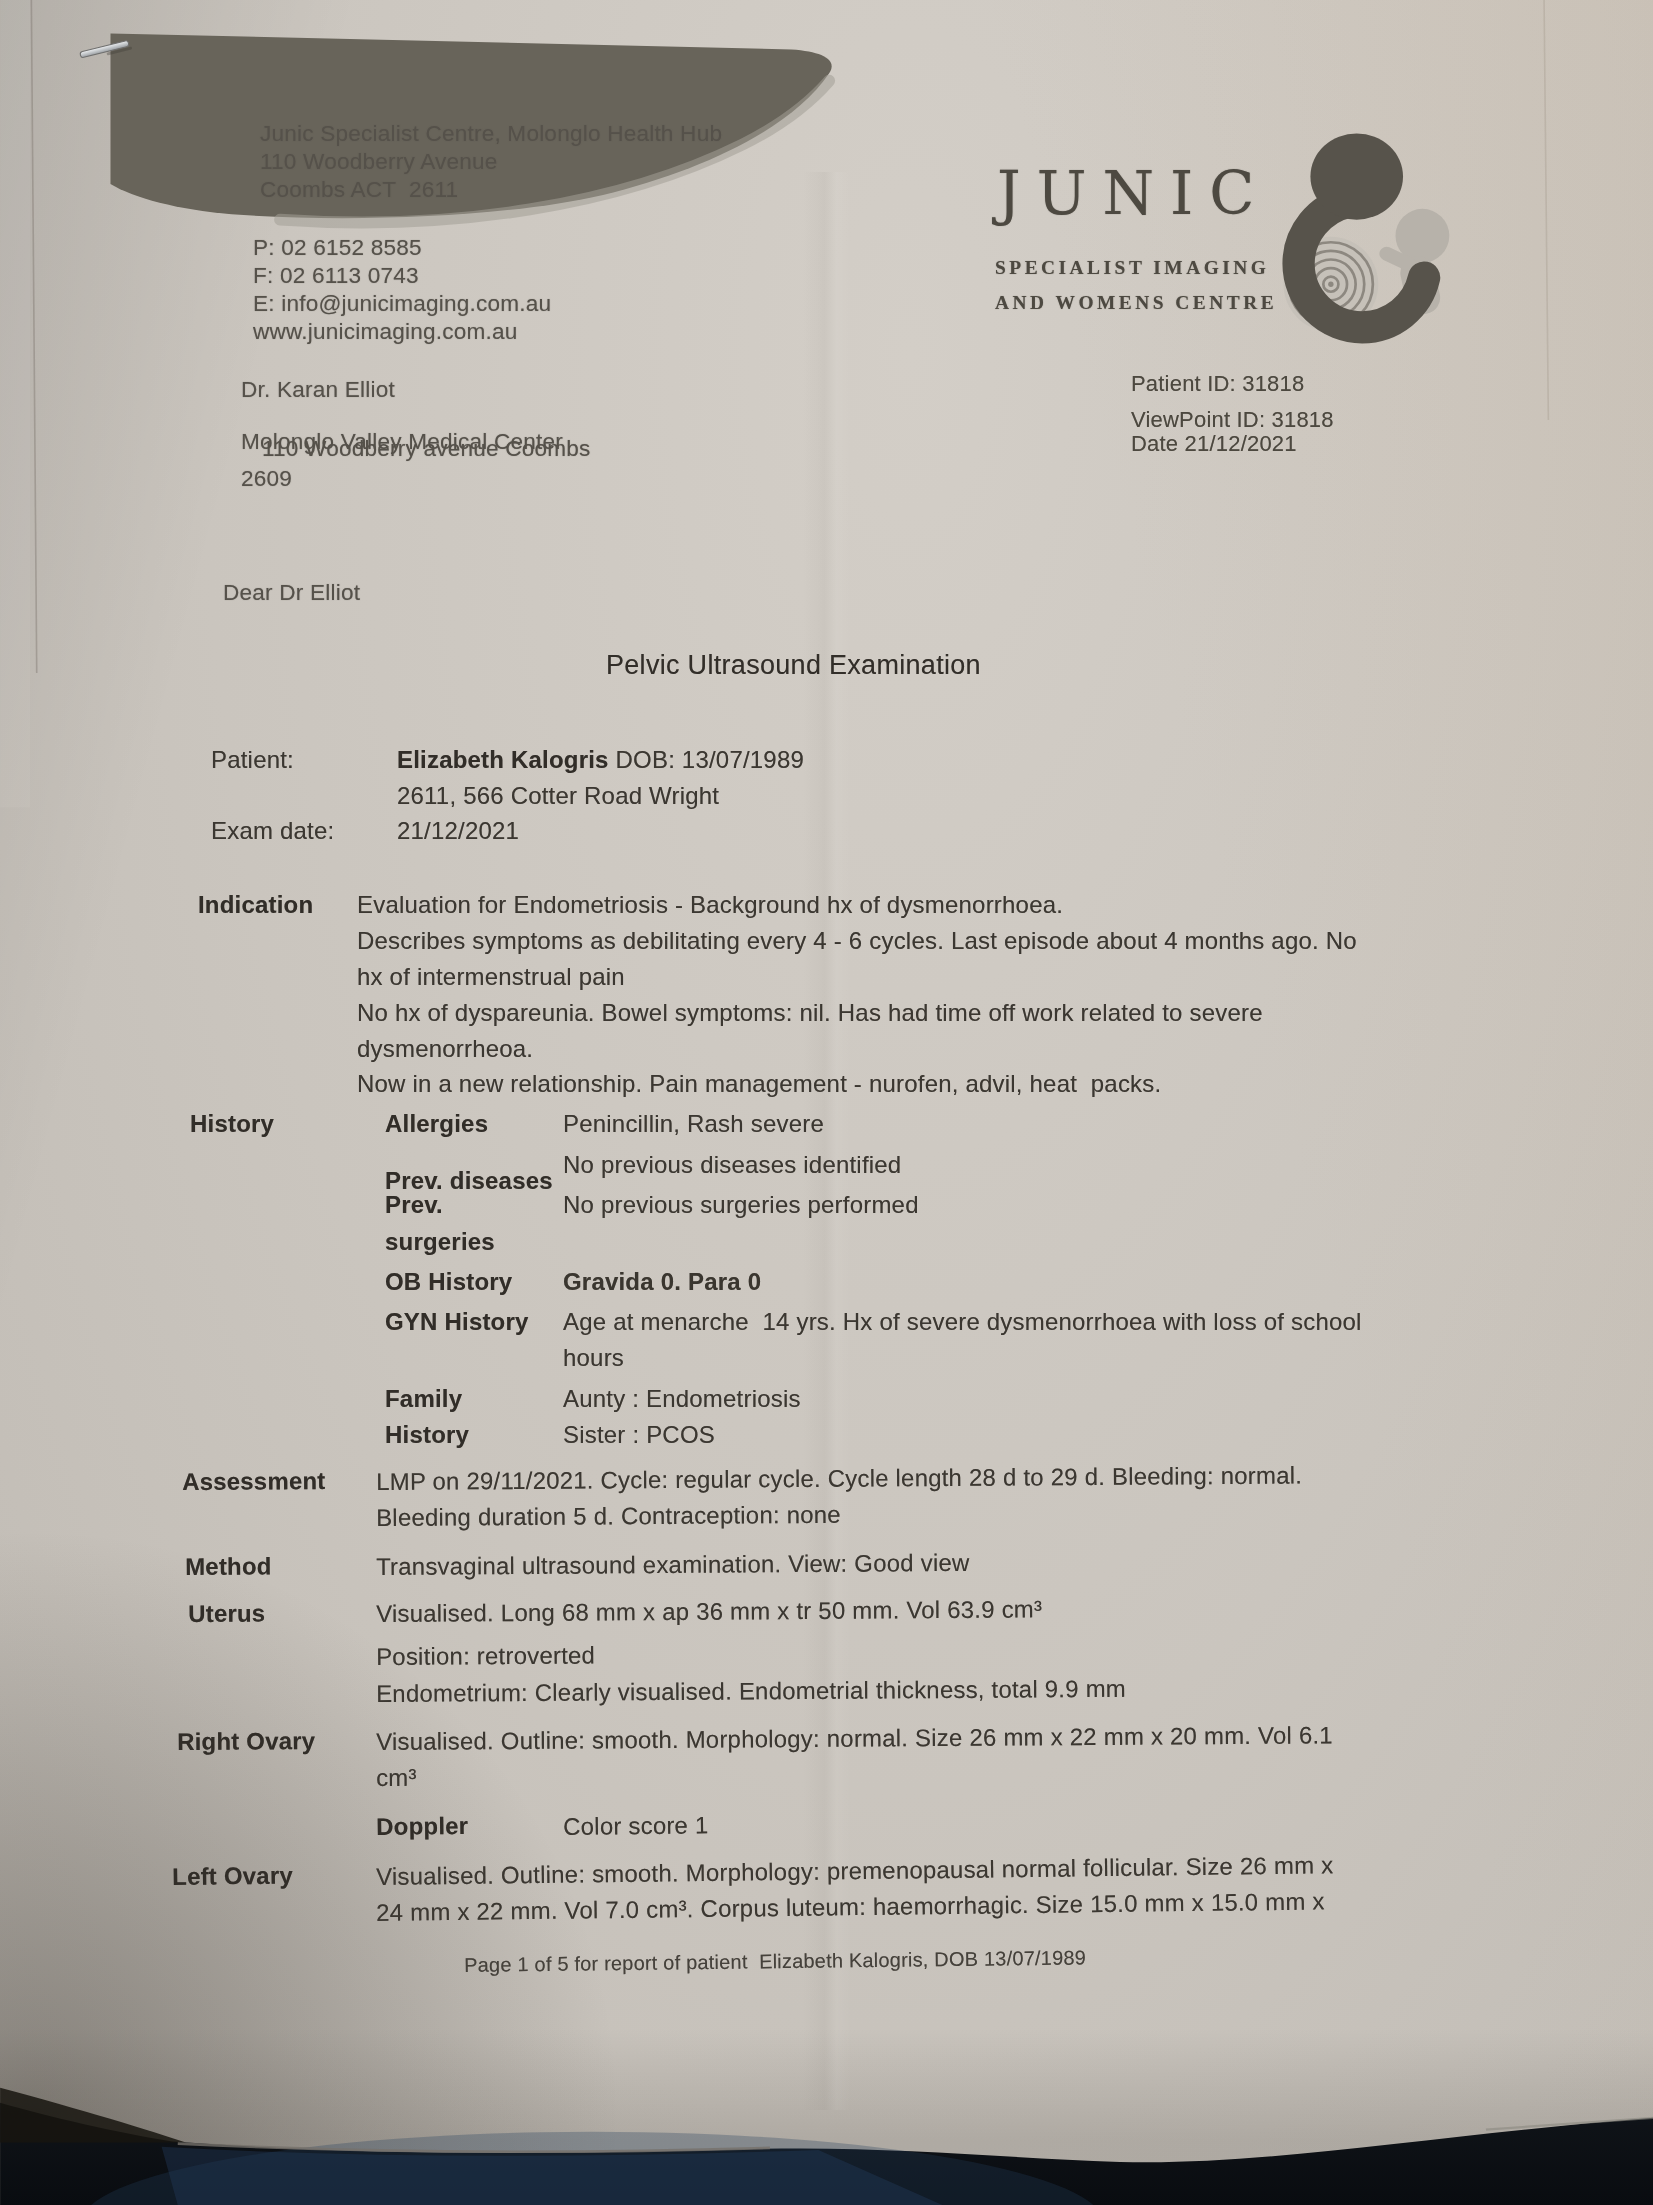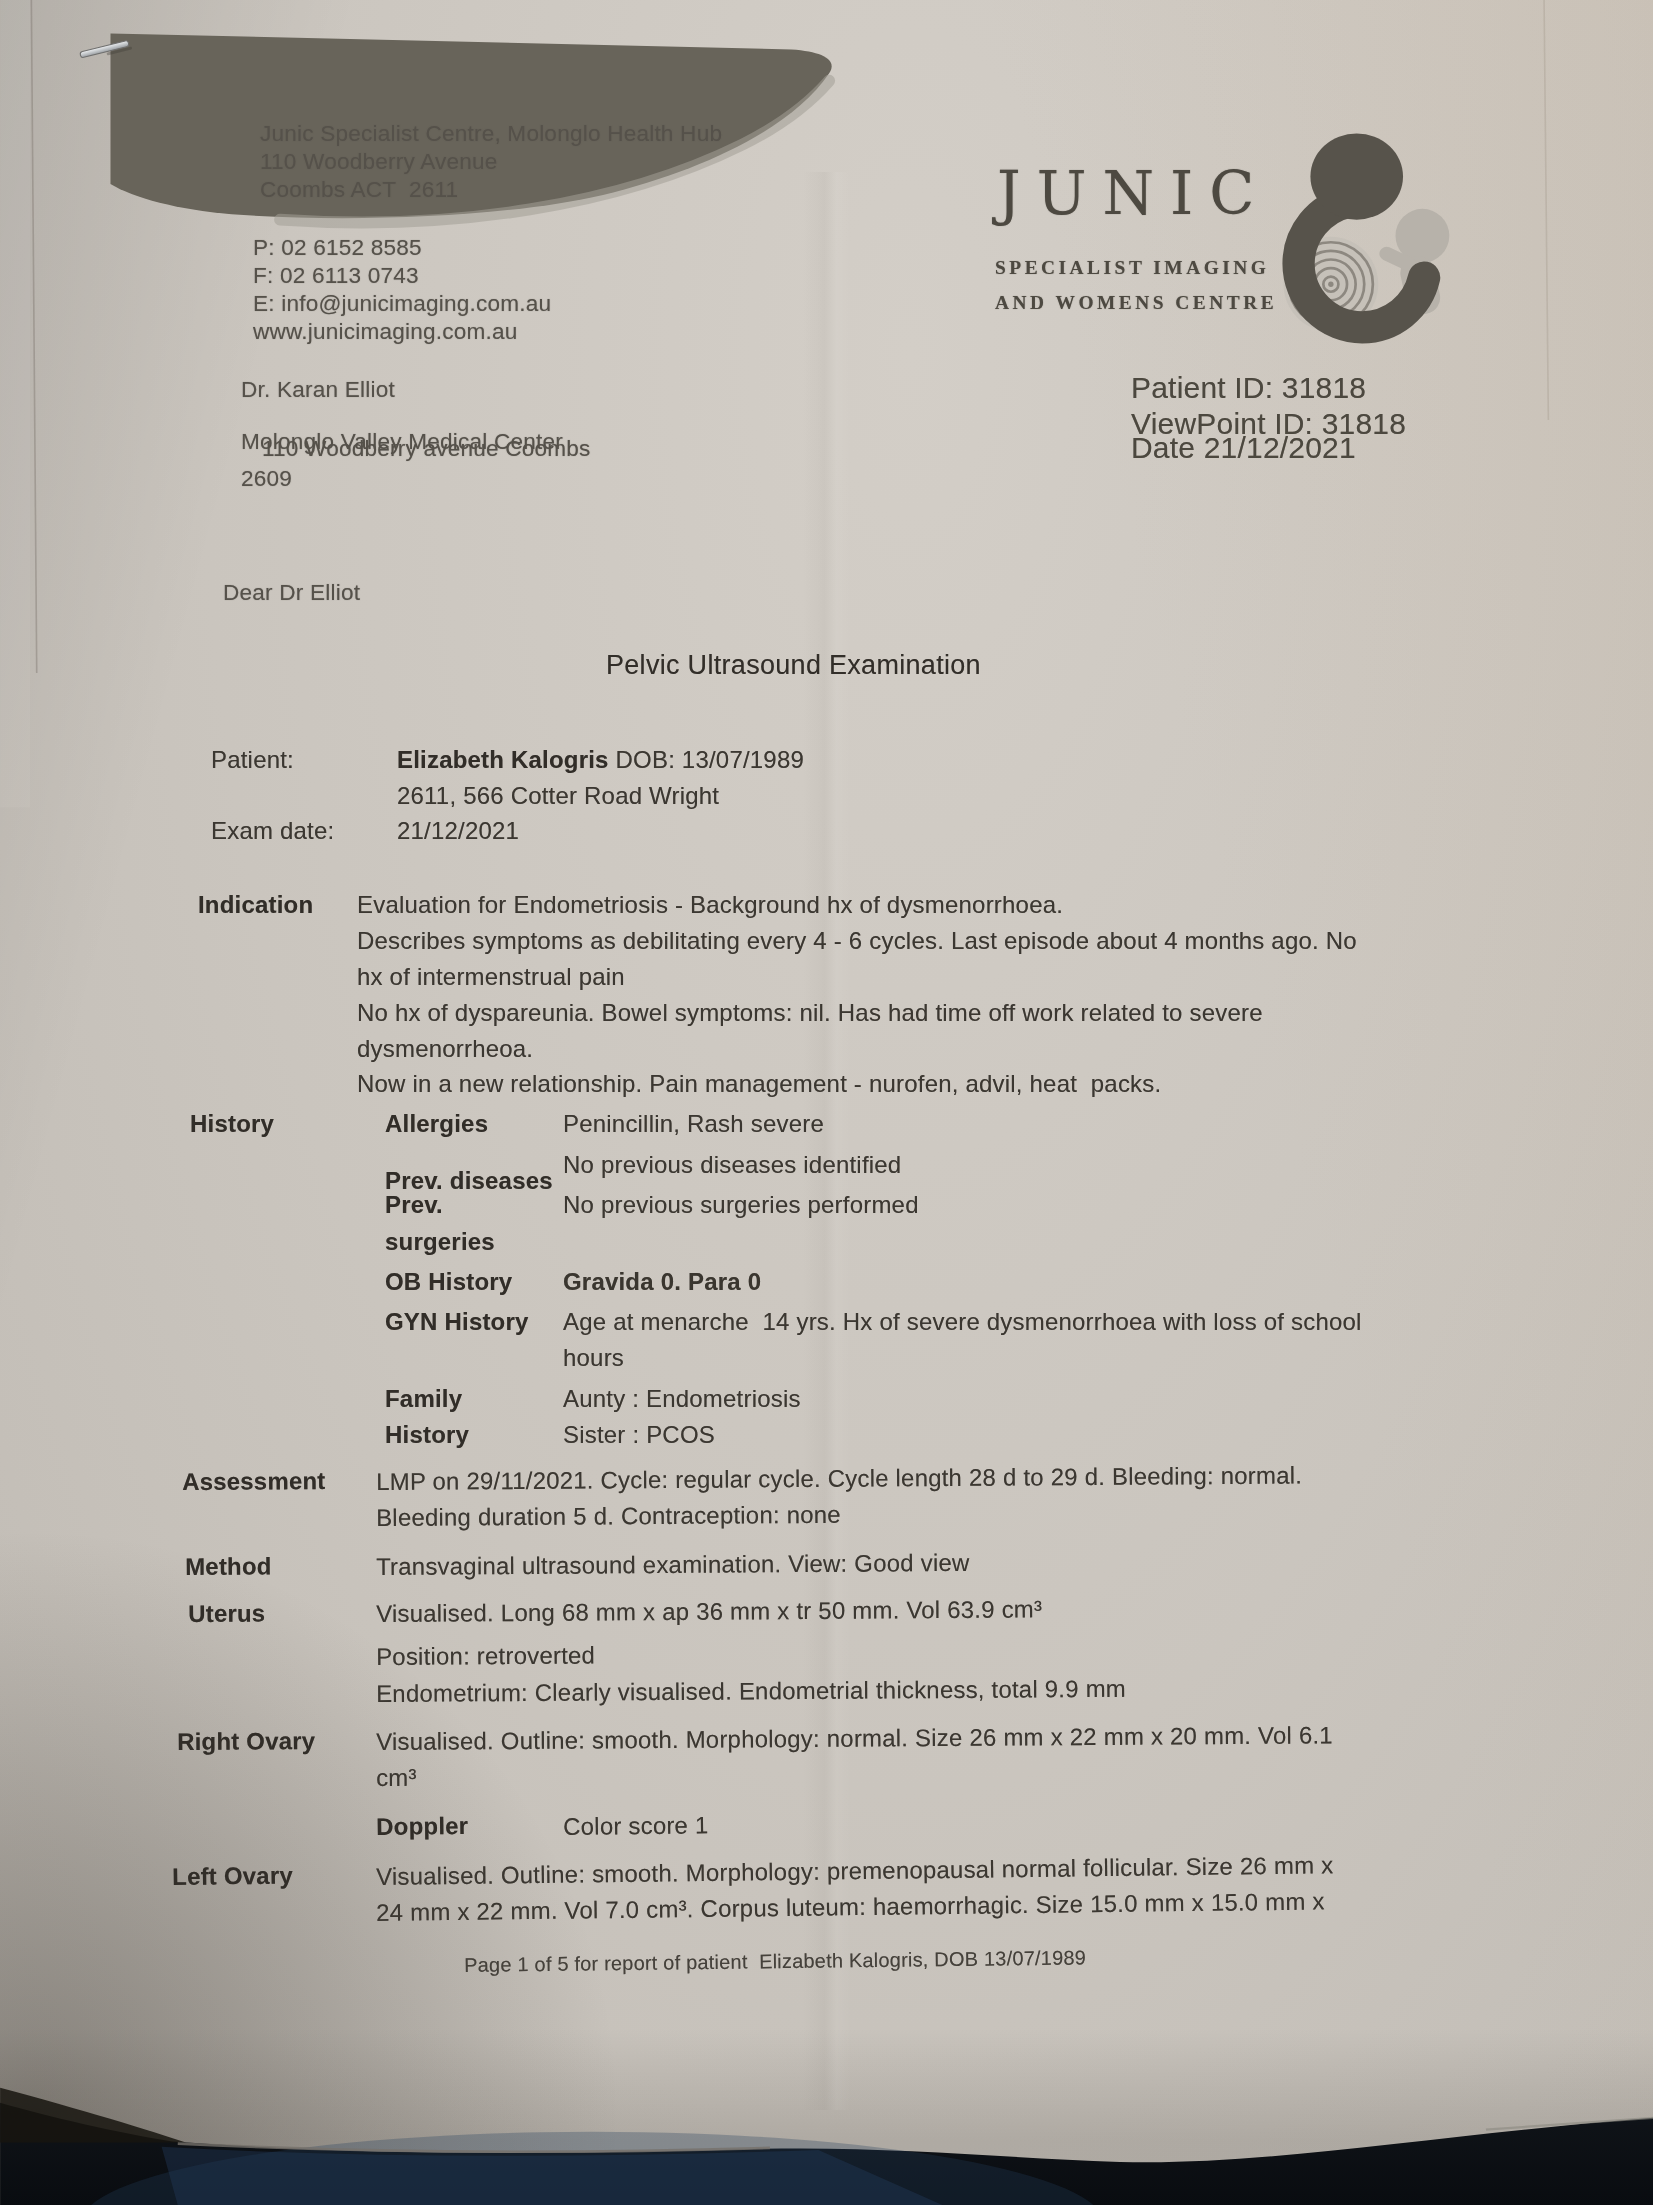--- a/index.html
+++ b/index.html
@@ -14,21 +14,21 @@
     font-family:"Liberation Sans", sans-serif;
   }
   .fold-v{position:absolute;top:172px;left:803px;width:48px;height:1938px;
     background:linear-gradient(90deg, rgba(0,0,0,0) 0%, rgba(85,80,72,0.05) 45%, rgba(255,255,255,0.05) 70%, rgba(0,0,0,0) 100%);}
   svg.layer{position:absolute;left:0;top:0;pointer-events:none;}
   .ln{position:absolute;white-space:pre;font-size:24px;line-height:1.15;color:#3b3731;
       letter-spacing:0.2px;text-shadow:0 0 0.5px rgba(70,66,60,0.45);}
   .lh{font-size:22.6px;color:#55514a;text-shadow:0 0 1.1px rgba(90,86,80,0.5);}
   .bold{font-weight:700;color:#312d28;}
   .semi{font-weight:700;color:#3a362f;}
-  .meta{font-size:30px;color:#4c483f;}
+  .meta{font-size:22px;color:#4c483f;}
   .title{font-size:27px;font-weight:400;color:#322e29;letter-spacing:0.3px;}
   .foot{font-size:20px;color:#45413b;}
   .t04{transform:rotate(-0.4deg);transform-origin:left top;}
   .t07{transform:rotate(-0.7deg);transform-origin:left top;}
   .logo-word{position:absolute;left:997px;top:159px;font-family:"DejaVu Serif","Liberation Serif",serif;
       font-size:59px;letter-spacing:16px;color:#4d4941;text-shadow:0 0 1.1px rgba(77,73,65,0.55);}
   .logo-sub{position:absolute;font-family:"Liberation Serif",serif;font-weight:700;
       font-size:19.4px;letter-spacing:3.5px;color:#4d4941;text-shadow:0 0 1.1px rgba(77,73,65,0.5);}
 </style>
 </head>

